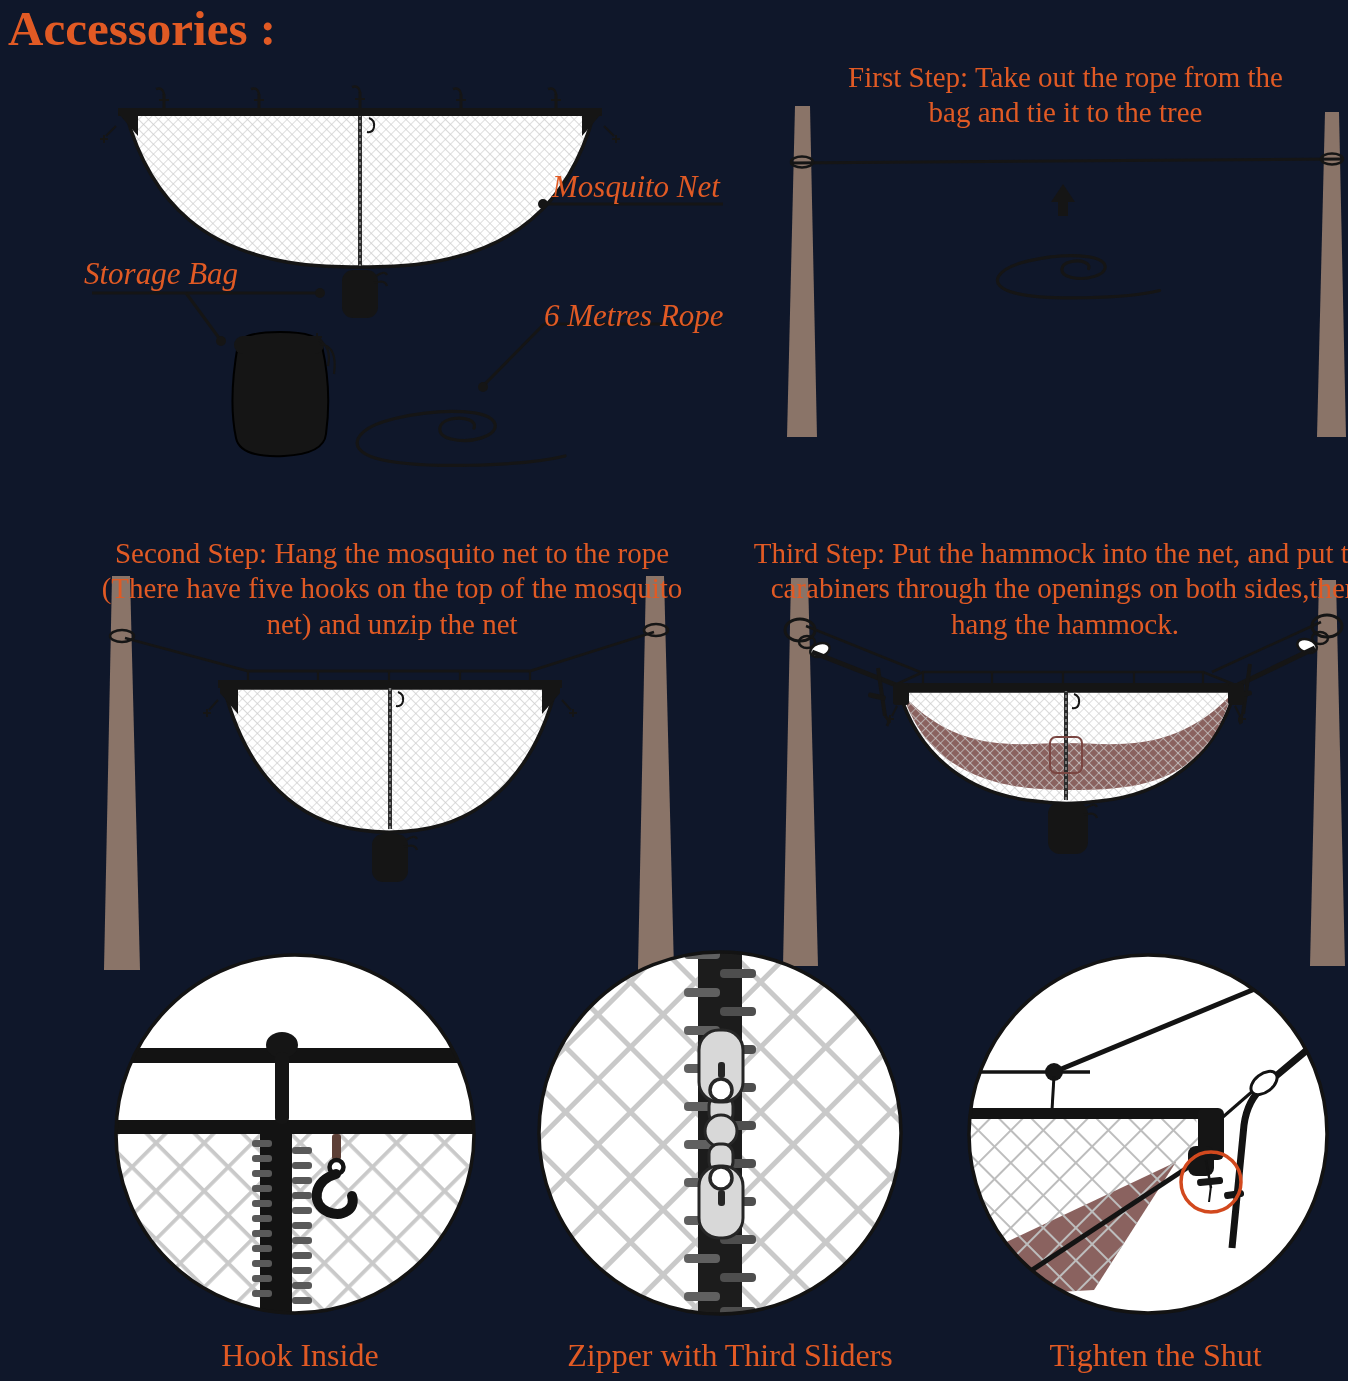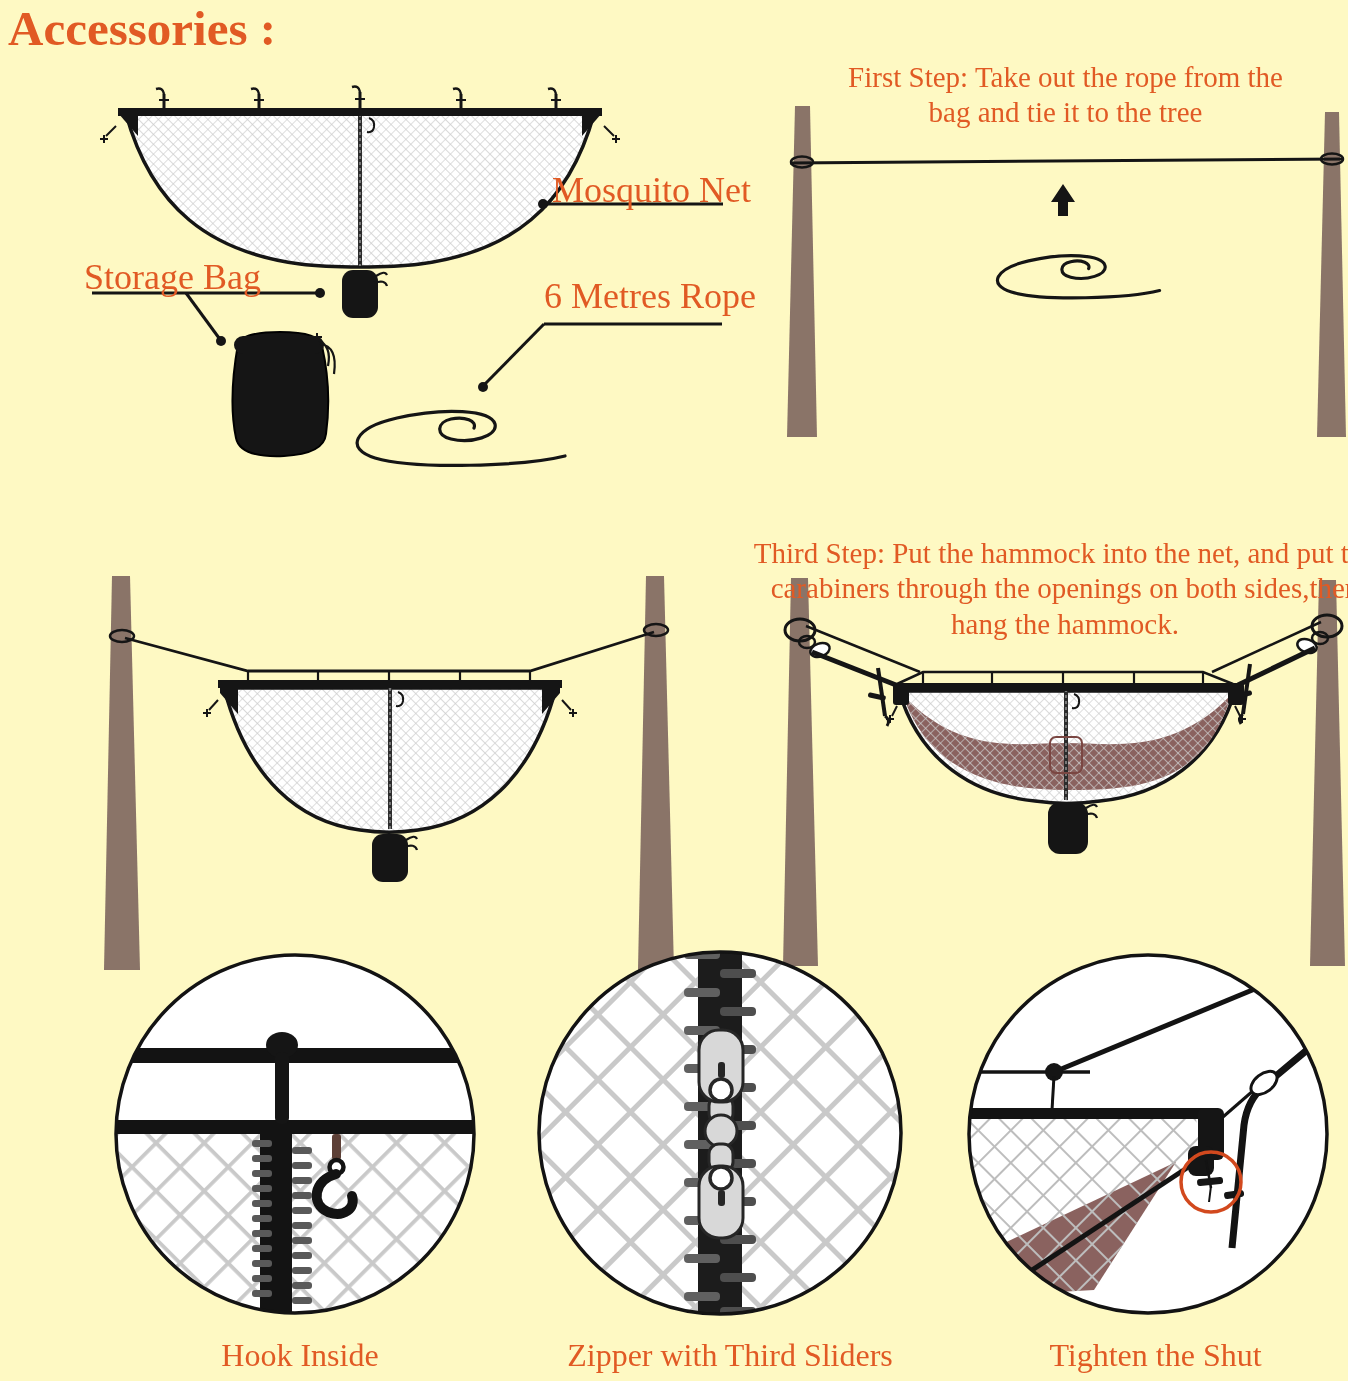--- a/index.html
+++ b/index.html
@@ -1,32 +1,32 @@
 <!DOCTYPE html>
 <html style="--c-accent: #e15a24; --c-tree: #8a7468; --c-hammock: #8a625f; --c-net_line: #cdcdcd; --c-ink: #151515; --c-highlight: #d2491e;"><head>
 <meta charset="utf-8">
 <style>
   :root{
     --c-accent:#e15a24; --c-tree:#8a7468; --c-hammock:#8a625f;
     --c-net_line:#cdcdcd; --c-ink:#151515; --c-highlight:#d2491e;
   }
   html,body{margin:0;padding:0;background:#fff;}
-  .canvas{position:relative;width:1348px;height:1381px;background:#fef9c3;overflow:hidden;
+  .canvas{position:relative;width:1348px;height:1381px;background:#0f172a;overflow:hidden;
           font-family:"Liberation Serif", "DejaVu Serif", serif;}
   .abs{position:absolute;}
   .orange{color:var(--c-accent);}
   .title{left:8px;top:0px;font-size:49px;font-weight:bold;letter-spacing:0px;}
   .step{font-size:29px;line-height:1.22;text-align:center;}
   .step1{left:833px;top:60px;width:465px;font-family:Liberation Serif, serif;}
   .step2{left:92px;top:536px;width:600px;}
   .step3{left:740px;top:536px;width:650px;}
-  .plabel{font-size:36px;white-space:nowrap;}
+  .plabel{font-size:31px;white-space:nowrap;font-style:italic;}
   .lbl-mnet{left:552px;top:169px;}
   .lbl-sbag{left:84px;top:256px;}
-  .lbl-rope{left:544px;top:275px;}
+  .lbl-rope{left:544px;top:298px;}
   .caption{font-size:32px;text-align:center;}
   .cap1{left:145px;top:1337px;width:310px;}
   .cap2{left:505px;top:1337px;width:450px;}
   .cap3{left:958px;top:1337px;width:395px;}
   svg{position:absolute;display:block;}
   .tree{fill:var(--c-tree);}
   .ink{fill:var(--c-ink);}
   .inks{stroke:var(--c-ink);}
   .netline{stroke:var(--c-net_line);}
   .hammock{fill:var(--c-hammock);}
@@ -386,20 +386,21 @@
         <line x1="249" y1="236" x2="247" y2="252" stroke="#131313" stroke-width="2"></line>
       </g>
       <circle cx="249" cy="232" r="30" fill="none" class="ring" stroke-width="3.5"></circle>
     </g>
     <circle cx="186" cy="184" r="179" fill="none" stroke="#131313" stroke-width="3.5"></circle>
   </svg>
 
   <div class="abs orange title">Accessories :</div>
 
   <div class="abs orange step step1">First Step: Take out the rope from the bag and tie it to the tree</div>
+  <div class="abs orange step step2">Second Step: Hang the mosquito net to the rope (There have five hooks on the top of the mosquito net) and unzip the net</div>
   <div class="abs orange step step3">Third Step: Put the hammock into the net, and put the carabiners through the openings on both sides,then hang the hammock.</div>
 
   <div class="abs orange plabel lbl-mnet">Mosquito Net</div>
   <div class="abs orange plabel lbl-sbag">Storage Bag</div>
   <div class="abs orange plabel lbl-rope">6 Metres Rope</div>
 
   <div class="abs orange caption cap1">Hook Inside</div>
   <div class="abs orange caption cap2">Zipper with Third Sliders</div>
   <div class="abs orange caption cap3">Tighten the Shut</div>
 

